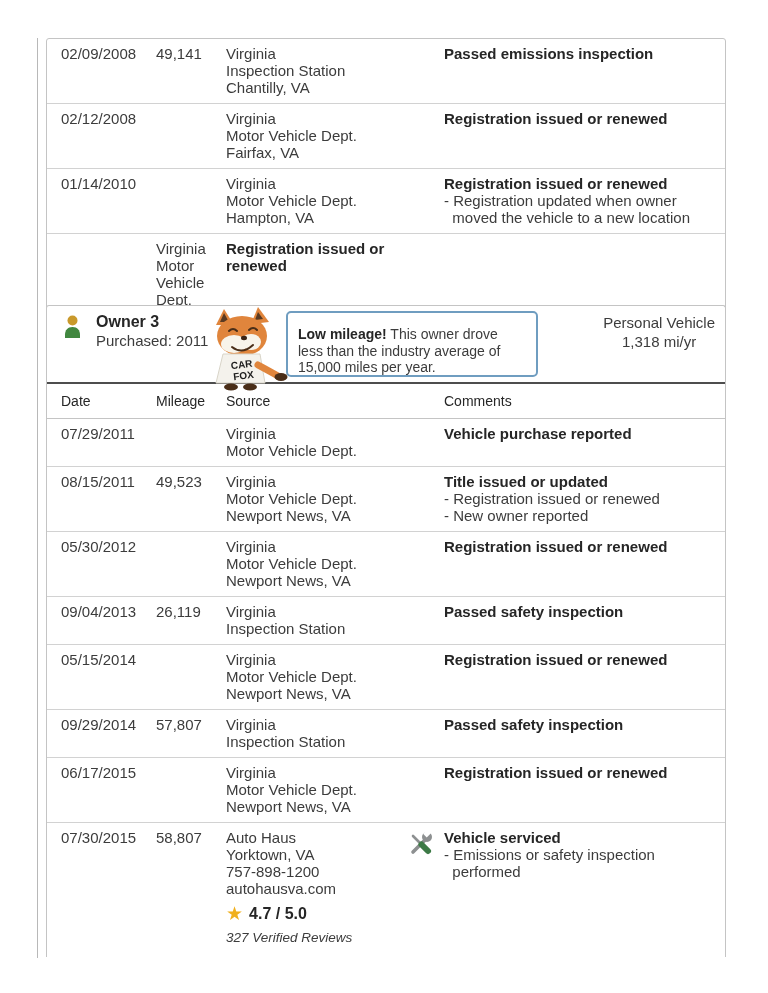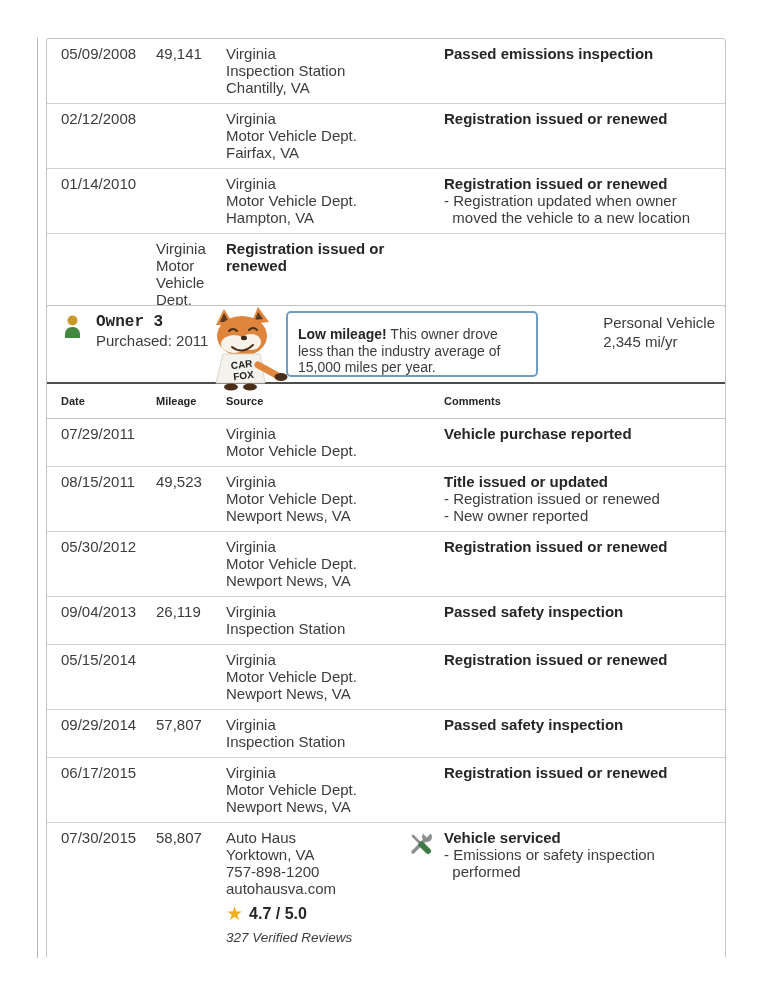--- a/index.html
+++ b/index.html
@@ -40,45 +40,45 @@
   }
   .trow + .trow { border-top: 1px solid var(--divider, #d2d2d2); }
   .pre { white-space: pre-wrap; }
   .c-comments { position: relative; }
   .c-title { font-weight: bold; color: var(--bold-text, #262626); }
   .c-details { color: var(--text, #3c3c3c); }
 
   
   .owner-head { position: relative; height: 76px; }
   .owner-icon { position: absolute; left: 17px; top: 9px; width: 17px; height: 24px; }
-  .owner-title { position: absolute; left: 49px; top: 7px; font-size: 16px; font-weight: bold; color: var(--bold-text, #262626); font-family: Liberation Mono, monospace; }
+  .owner-title { position: absolute; left: 49px; top: 7px; font-size: 16px; font-weight: bold; color: var(--bold-text, #262626); }
   .owner-purchased { position: absolute; left: 49px; top: 26px; font-size: 15px; }
   .fox { position: absolute; left: 150px; top: 1px; width: 92px; height: 84px; z-index: 2; }
   .callout {
     position: absolute; left: 239px; top: 5px; width: 252px; height: 66px;
     border: 2px solid var(--callout-border, #6f9dc0);
     border-radius: 5px;
     background: #fff;
     padding: 13px 10px;
     font-size: 14px;
     line-height: 16.5px;
     z-index: 1;
   }
   .callout b { color: var(--bold-text, #262626); }
-  .usage { position: absolute; right: 10px; top: 7px; text-align: left; font-size: 15px; line-height: 19px; }
+  .usage { position: absolute; right: 10px; top: 7px; text-align: center; font-size: 15px; line-height: 19px; }
 
   
   .thead {
     display: grid;
     grid-template-columns: 95px 70px 218px auto;
     padding: 0 10px 0 14px;
     height: 37px;
     align-items: center;
-    font-size: 11px;
-    font-weight: bold;
+    font-size: 14px;
+    font-weight: normal;
     color: var(--bold-text, #262626);
     border-top: 2px solid var(--dark-divider, #4d4d4d);
     border-bottom: 1px solid var(--border, #c4c4c4);
   }
 
   
   .rating-line { display: flex; align-items: center; margin-top: 7px; }
   .star-glyph { color: var(--star, #f0b01e); font-size: 19px; line-height: 19px; margin-right: 6px; }
   .rating-score { font-weight: bold; color: var(--bold-text, #262626); font-size: 16px; }
   .reviews-line { margin-top: 6px; font-size: 13.5px; font-style: italic; }
@@ -97,21 +97,21 @@
 </head>
 <body>
 
 <div class="page">
 
   <div class="timeline-rule"></div>
 
   <div class="section section-1">
 
     <div class="trow">
-      <div>05/09/2008</div>
+      <div>02/09/2008</div>
       <div>49,141</div>
       <div class="pre">Virginia
 Inspection Station
 Chantilly, VA</div>
       <div class="c-comments">
         <div class="c-title">Passed emissions inspection</div>
         <div class="c-details pre"></div>
       </div>
     </div>
 
@@ -193,21 +193,21 @@
         <ellipse cx="34" cy="80" rx="7" ry="3.5" fill="#4a2e18"></ellipse>
         <ellipse cx="53" cy="80" rx="7" ry="3.5" fill="#4a2e18"></ellipse>
       </svg>
 
       <div class="callout">
         <b>Low mileage!</b><span> This owner drove less than the industry average of 15,000 miles per year.</span>
       </div>
 
       <div class="usage">
         <div>Personal Vehicle</div>
-        <div>2,345 mi/yr</div>
+        <div>1,318 mi/yr</div>
       </div>
     </div>
 
     <div class="thead">
       <div>Date</div>
       <div>Mileage</div>
       <div>Source</div>
       <div>Comments</div>
     </div>
 

